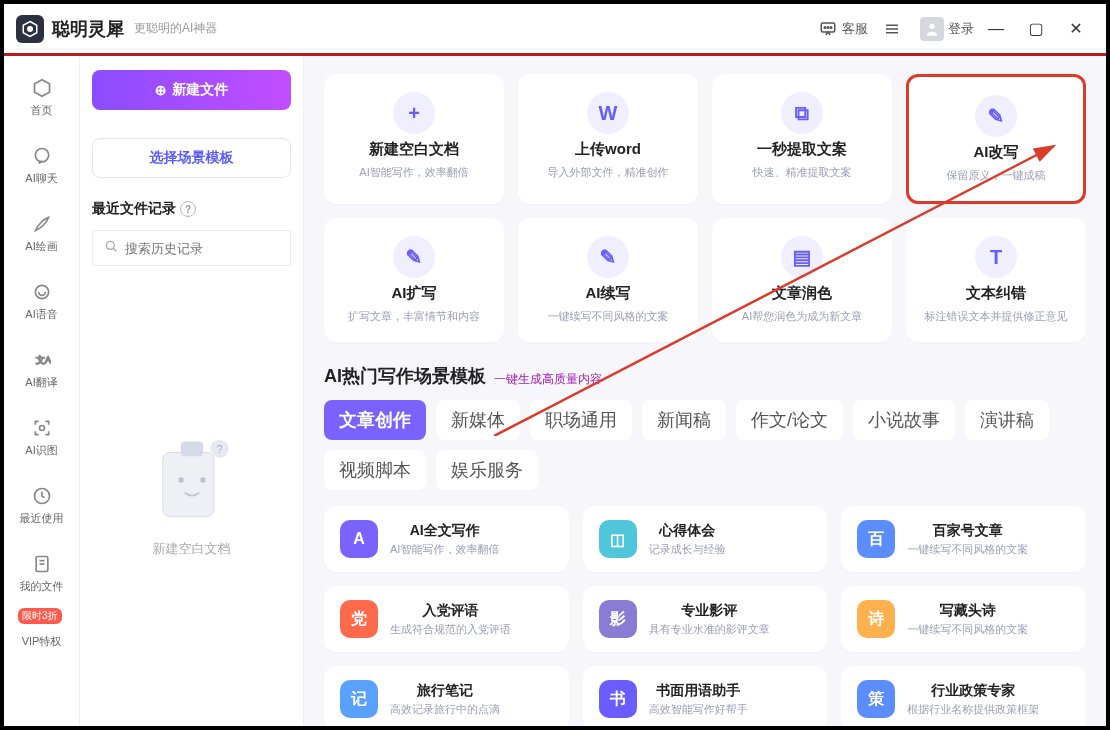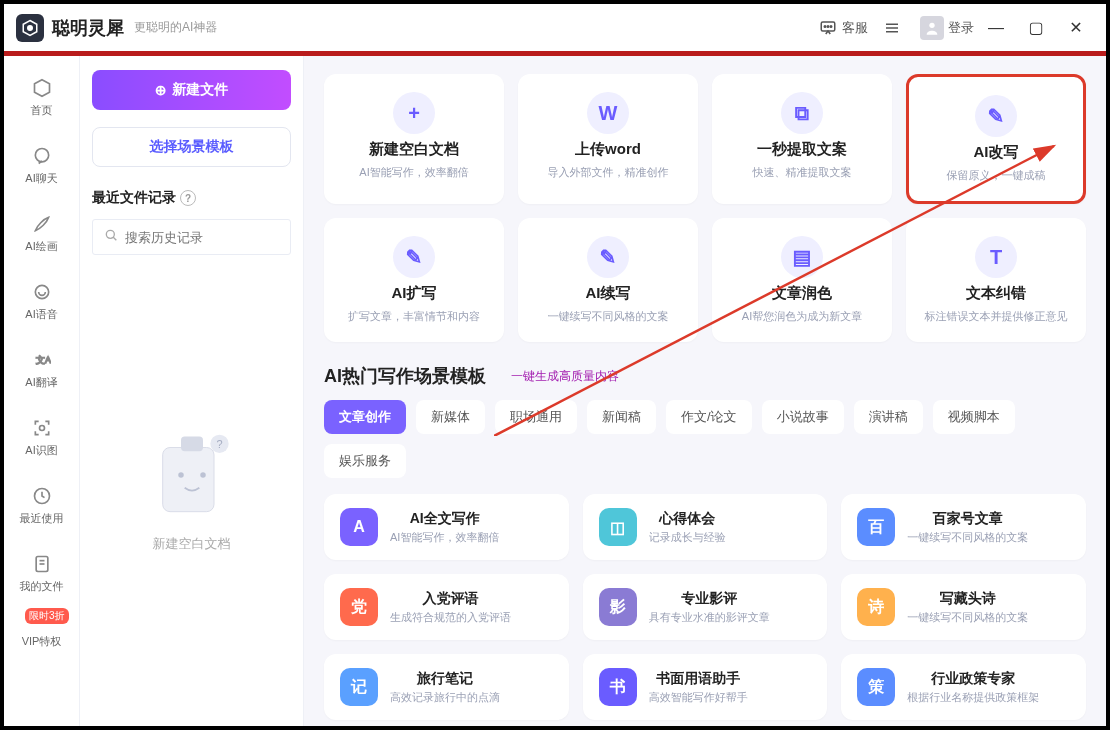--- a/index.html
+++ b/index.html
@@ -1,55 +1,55 @@
 <!DOCTYPE html>
 <html><head>
 <meta charset="utf-8">
 <style>
 * { margin: 0; padding: 0; box-sizing: border-box; font-family: "Microsoft YaHei", "PingFang SC", sans-serif; }
 body { background: #000; display: flex; justify-content: center; align-items: flex-start; }
 .window { width: 1110px; height: 730px; background: #f6f6fb; position: relative; border: 4px solid #000; display: flex; flex-direction: column; }
-.titlebar { height: 52px; background: #fff; display: flex; align-items: center; padding: 0 12px; border-bottom: 5px solid #b91c1c; }
+.titlebar { height: 52px; background: #fff; display: flex; align-items: center; padding: 0 12px; border-bottom: 3px solid #b91c1c; }
 .logo-icon { width: 28px; height: 28px; background: #2b3140; border-radius: 6px; display: flex; align-items: center; justify-content: center; margin-right: 8px; }
 .logo-icon svg { width: 18px; height: 18px; }
 .app-title { font-size: 18px; font-weight: 700; color: #222; margin-right: 10px; }
 .app-subtitle { font-size: 12px; color: #999; }
 .titlebar-spacer { flex: 1; }
 .tb-item { display: flex; align-items: center; color: #555; font-size: 13px; margin-left: 14px; cursor: pointer; }
 .tb-item .ic { width: 20px; height: 20px; display: flex; align-items: center; justify-content: center; margin-right: 4px; }
 .avatar { width: 24px; height: 24px; background: #d6d6de; border-radius: 4px; display: flex; align-items: center; justify-content: center; margin-right: 4px; }
 .win-btn { width: 36px; height: 36px; display: flex; align-items: center; justify-content: center; color: #333; cursor: pointer; font-size: 16px; margin-left: 4px; }
 .body-row { flex: 1; display: flex; overflow: hidden; }
 .nav { width: 76px; background: #fff; border-right: 1px solid #eef0f6; display: flex; flex-direction: column; align-items: center; padding-top: 12px; gap: 10px; position:relative;}
 .nav-item { width: 64px; height: 58px; display: flex; flex-direction: column; align-items: center; justify-content: center; border-radius: 10px; color: #666; font-size: 11px; cursor: pointer; }
 .nav-item.active { background: #eef0ff; color: #6a5cff; }
 .nav-item .nicon { width: 22px; height: 22px; display: flex; align-items: center; justify-content: center; margin-bottom: 4px; }
 .nav-item.badge-wrap { position: relative; }
-.nav-badge { position: absolute; top: -4px; right: 5px; background: #ff5a4d; color: #fff; font-size: 10px; padding: 1px 4px; border-radius: 6px; }
+.nav-badge { position: absolute; top: -4px; right: 12px; background: #ff5a4d; color: #fff; font-size: 10px; padding: 1px 4px; border-radius: 6px; }
 .panel { width: 224px; background: #fff; padding: 14px 12px; border-right: 1px solid #eef0f6; display: flex; flex-direction: column; }
 .btn-primary { height: 40px; background: linear-gradient(90deg, #8a4dff, #c24dff); color: #fff; border: none; border-radius: 8px; font-size: 14px; font-weight: 600; display: flex; align-items: center; justify-content: center; gap: 6px; cursor: pointer; }
-.btn-outline { height: 40px; background: #fff; border: 1px solid #e3e6f0; border-radius: 8px; font-size: 14px; color: #5a5cff; font-weight: 600; margin-top: 17px; cursor: pointer; }
+.btn-outline { height: 40px; background: #fff; border: 1px solid #e3e6f0; border-radius: 8px; font-size: 14px; color: #5a5cff; font-weight: 600; margin-top: 28px; cursor: pointer; }
 .recent-title { margin-top: 22px; font-size: 14px; font-weight: 700; color: #222; display: flex; align-items: center; gap: 4px; }
 .recent-title .q { width: 16px; height: 16px; border: 1px solid #bbb; border-radius: 50%; font-size: 10px; color: #999; display: flex; align-items: center; justify-content: center; }
 .search-box { margin-top: 12px; border: 1px solid #e9ecf4; border-radius: 3px; height: 36px; display: flex; align-items: center; padding: 0 10px; gap: 6px; }
 .search-box input { border: none; outline: none; font-size: 13px; color: #333; flex: 1; background: transparent; }
 .empty-state { flex: 1; display: flex; flex-direction: column; align-items: center; justify-content: center; color: #aaa; font-size: 13px; }
 .empty-illus { width: 120px; height: 120px; display:flex; align-items:center; justify-content:center; }
 .content { flex: 1; padding: 18px 20px; overflow: auto; background: #f6f6fb; position: relative; }
 .grid { display: grid; grid-template-columns: repeat(4, 1fr); gap: 14px; }
 .card { background: #fff; border-radius: 12px; padding: 18px 8px; display: flex; flex-direction: column; align-items: center; gap: 6px; box-shadow: 0 1px 2px rgba(0,0,0,0.03); cursor: pointer; }
 .card.highlight { border: 3px solid #dc3a2a; }
 .card-icon { width: 42px; height: 42px; border-radius: 50%; background: #efefff; display: flex; align-items: center; justify-content: center; color: #6a5cff; font-size: 20px; font-weight: 700; }
 .card-title { font-size: 15px; font-weight: 700; color: #222; }
 .card-sub { font-size: 11px; color: #9aa0b4; text-align: center; }
-.section-head { display: flex; align-items: center; gap: 25px; margin: 22px 0 12px; }
+.section-head { display: flex; align-items: flex-end; gap: 8px; margin: 22px 0 12px; }
 .section-title { font-size: 18px; font-weight: 800; color: #222; }
 .section-sub { font-size: 12px; color: #a21caf; font-family: Liberation Serif, serif; }
 .tabs { display: flex; gap: 10px; flex-wrap: wrap; margin-bottom: 16px; }
-.tab { padding: 7px 14px; border-radius: 8px; background: #fff; color: #555; font-size: 13px; cursor: pointer; border: 1px solid transparent; }
+.tab { padding: 7px 14px; border-radius: 8px; background: #fff; color: #555; font-size: 18px; cursor: pointer; border: 1px solid transparent; }
 .tab.active { background: #7a62ff; color: #fff; font-weight: 600; }
 .tmpl-grid { display: grid; grid-template-columns: repeat(3, 1fr); gap: 14px; }
 .tmpl-card { background: #fff; border-radius: 12px; padding: 14px 16px; display: flex; align-items: center; gap: 12px; cursor: pointer; box-shadow: 0 1px 2px rgba(0,0,0,0.03); }
 .tmpl-icon { width: 38px; height: 38px; border-radius: 10px; display: flex; align-items: center; justify-content: center; color: #fff; font-size: 16px; font-weight: 700; flex-shrink:0; }
 .tmpl-text { display: flex; flex-direction: column; gap: 2px; min-width:0;text-align:center;}
 .tmpl-title { font-size: 14px; font-weight: 700; color: #222; }
 .tmpl-sub { font-size: 11px; color: #9aa0b4; white-space: nowrap; overflow: hidden; text-overflow: ellipsis; }
 .arrow-overlay { position: absolute; pointer-events: none; z-index: 50; }
 </style>
 </head>

